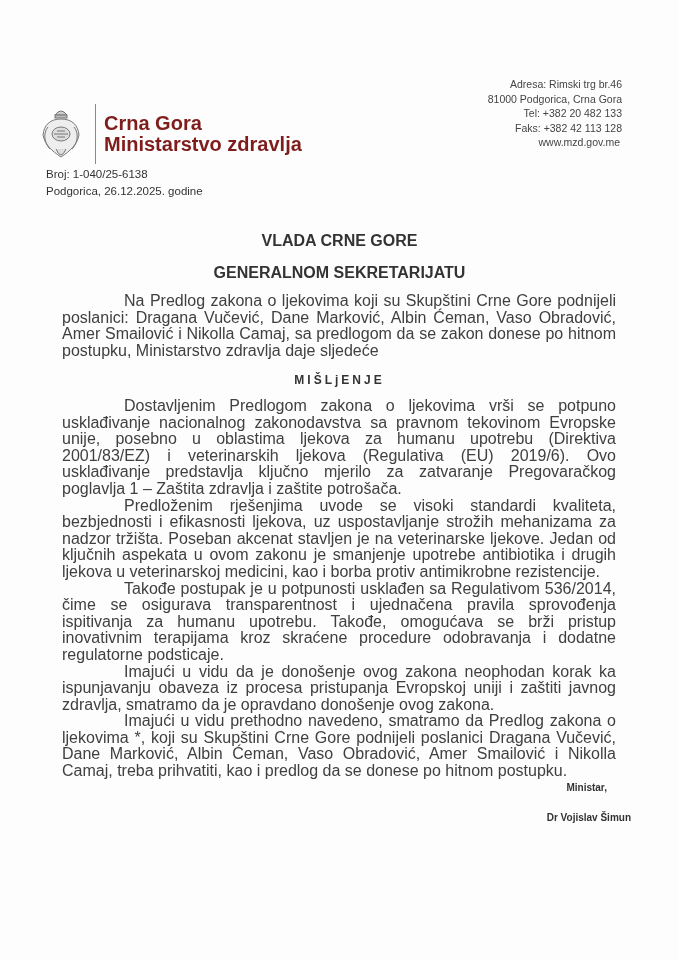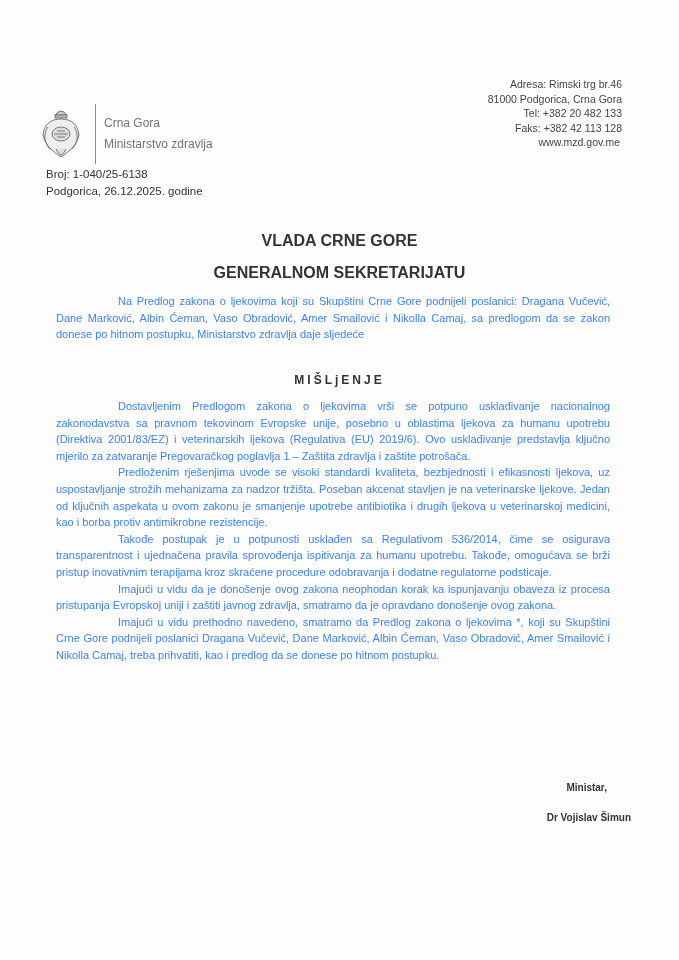--- a/index.html
+++ b/index.html
@@ -6,34 +6,34 @@
     body {
       width: 679px; height: 960px; position: relative; overflow: hidden;
       font-family: "Liberation Sans", "DejaVu Sans", sans-serif;
       color: #2a2a2a;
     }
     .page { position: absolute; left: 0; top: 0; width: 679px; height: 960px; background: #fdfdfd; }
 
     .header-left { position: absolute; left: 40px; top: 104px; display: flex; align-items: center; }
     .coat { width: 42px; height: 58px; }
     .vdivider { width: 1px; height: 60px; background: #8a8a8a; margin-left: 13px; margin-right: 8px; }
-    .org { font-size: 12px; line-height: 21px; color: #737373; }
+    .org { font-size: 20px; line-height: 21px; color: #7f1d1d; font-weight: bold; }
 
     .address { position: absolute; right: 57px; top: 77px; text-align: right;
                font-size: 10.5px; line-height: 14.5px; color: #444; }
 
     .meta { position: absolute; left: 46px; top: 166px; font-size: 11.5px; line-height: 17px; color: #333; }
 
     .recipient { position: absolute; left: 0; width: 679px; text-align: center;
                  font-weight: bold; font-size: 16px; color: #333; }
     .r1 { top: 232px; }
     .r2 { top: 264px; }
 
-    .body { position: absolute; left: 56px; width: 554px; font-size: 11px;
-            line-height: 16.6px; color: #3b82f6; text-align: justify; }
+    .body { position: absolute; left: 62px; width: 554px; font-size: 16px;
+            line-height: 16.6px; color: #404040; text-align: justify; }
     .body p { margin: 0; text-indent: 62px; }
     .intro { top: 293px; }
     .title { position: absolute; top: 373px; left: 0; width: 679px; text-align: center;
              font-weight: bold; font-size: 12px; letter-spacing: 3px; color: #333; }
     .main { top: 398px; }
 
     .sign { position: absolute; right: 48px; font-weight: bold; font-size: 10px; color: #333; text-align: right; }
     .s1 { top: 782px; right: 72px; }
     .s2 { top: 812px; }
   </style>

